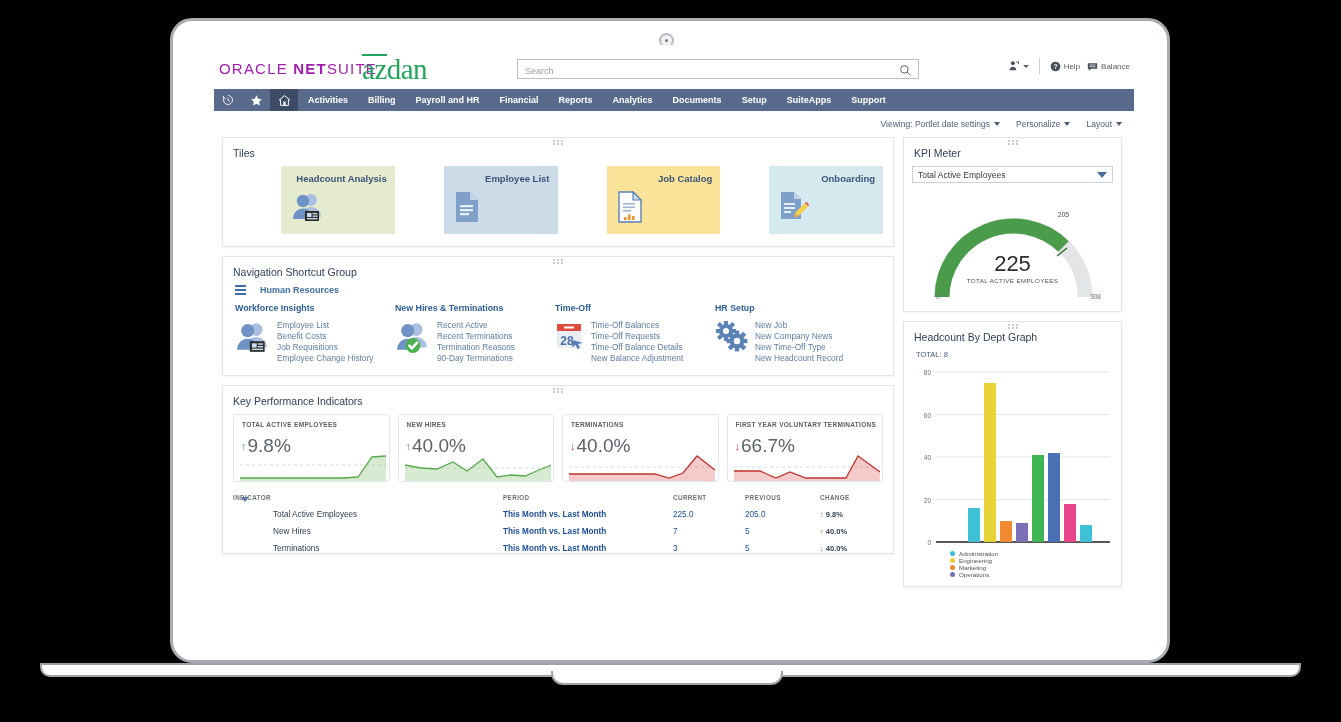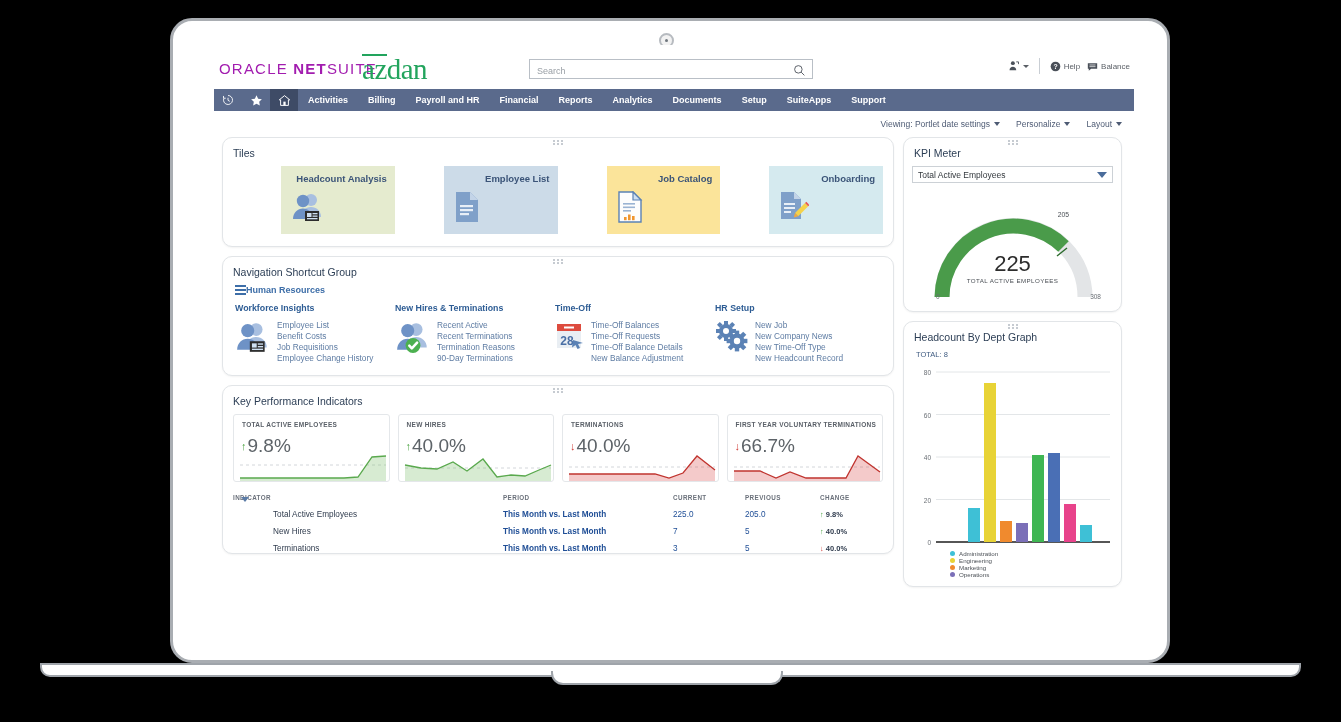--- a/index.html
+++ b/index.html
@@ -48,22 +48,22 @@
   }
   .logo-oracle b{font-weight:700;}
   .logo-azdan{
     position:absolute;left:148px;top:8px;font-size:29px;color:#22a45d;
     font-weight:400;letter-spacing:-0.5px;font-family:"Liberation Serif",serif;
   }
   .logo-azdan .bar{
     display:inline-block;border-top:2px solid #22a45d;line-height:0.95;text-align:right;
   }
   .search-wrap{
-    position:absolute;left:303px;top:14px;width:284px;height:20px;
-    border:1px solid #b9bfc6;background:#fff;box-sizing:border-box;margin-left:12px;
+    position:absolute;left:303px;top:14px;width:402px;height:20px;
+    border:1px solid #b9bfc6;background:#fff;box-sizing:border-box;
   }
   .search-wrap input{
     border:none;outline:none;width:300px;height:18px;margin:0 0 0 5px;
     font-size:9px;color:#555;font-family:"Liberation Sans",sans-serif;background:transparent;
   }
   .search-wrap input::placeholder{color:#9aa0a6;}
   .search-ico{position:absolute;right:6px;top:3px;}
   .hdr-right{position:absolute;right:4px;top:13px;display:flex;align-items:center;gap:7px;}
   .hdr-right .sep{width:1px;height:16px;background:#c9ced4;margin:0 3px;}
   .hdr-item{display:flex;align-items:center;gap:3px;color:#5a5f66;font-size:8px;cursor:default;}
@@ -93,21 +93,21 @@
     width:0;height:0;border-left:3.5px solid transparent;border-right:3.5px solid transparent;
     border-top:4px solid #4e5b74;
   }
 
   
   .dash{display:flex;gap:9px;padding:0 8px 0 8px;}
   .col-left{width:672px;}
   .col-right{width:219px;}
 
   .portlet{
-    background:#fff;border:1px solid #e2e5e8;border-radius:10px;margin-bottom:9px;
+    background:#fff;border:1px solid #e2e5e8;border-radius:0;margin-bottom:9px;
     position:relative;box-shadow:0 1px 2px rgba(0,0,0,.05);
   }
   .portlet-grip{
     position:absolute;top:2px;left:50%;transform:translateX(-50%);
     width:10px;height:5px;display:grid;grid-template-columns:repeat(3,3px);
     grid-template-rows:repeat(2,2px);gap:1px;
   }
   .portlet-grip i{background:#c6cbd1;display:block;width:2px;height:2px;}
   .portlet-title{
     font-size:10.5px;color:#2c3e55;padding:9px 0 7px 10px;font-weight:400;
@@ -118,21 +118,21 @@
   .tile{
     flex:1;height:68px;position:relative;margin-left:48px;
   }
   .tile .t-label{
     position:absolute;right:8px;top:7px;font-size:9.5px;font-weight:700;color:#3b5478;
     text-align:right;
   }
   .tile .t-icon{position:absolute;left:10px;bottom:7px;}
 
   
-  .nsg-head{display:flex;align-items:center;gap:0;padding:0 0 8px 12px;}
+  .nsg-head{display:flex;align-items:center;gap:14px;padding:0 0 8px 12px;}
   .nsg-burger{display:flex;flex-direction:column;gap:2px;}
   .nsg-burger i{display:block;width:11px;height:2px;background:#3d6ea8;}
   .nsg-head .h-label{font-size:9px;font-weight:700;color:#3d6ea8;}
   .nsg-cols{display:flex;padding:0 12px 12px 12px;gap:0;}
   .nsg-col{width:160px;}
   .nsg-col-title{font-size:8.8px;font-weight:700;color:#2d5c94;margin-bottom:7px;}
   .nsg-body{display:flex;gap:6px;align-items:flex-start;}
   .nsg-links{display:flex;flex-direction:column;gap:1px;}
   .nsg-links a{font-size:8.3px;color:#5e7ca3;text-decoration:none;white-space:nowrap;}
 

